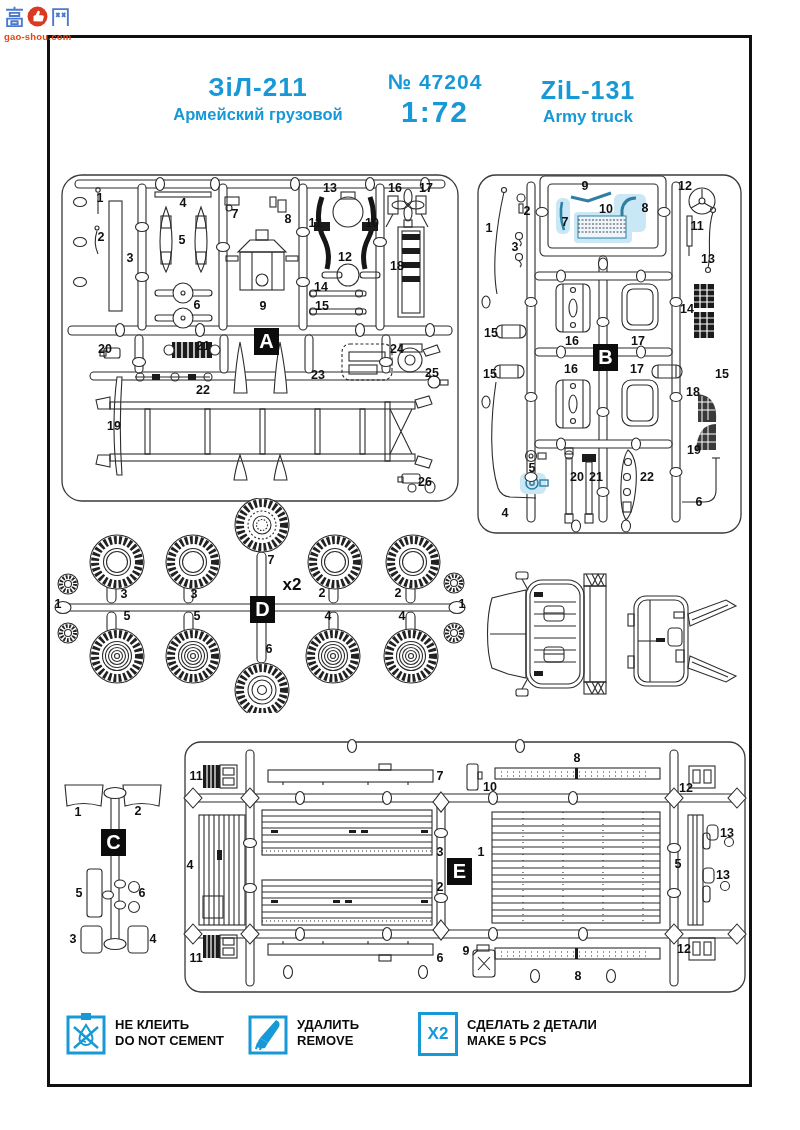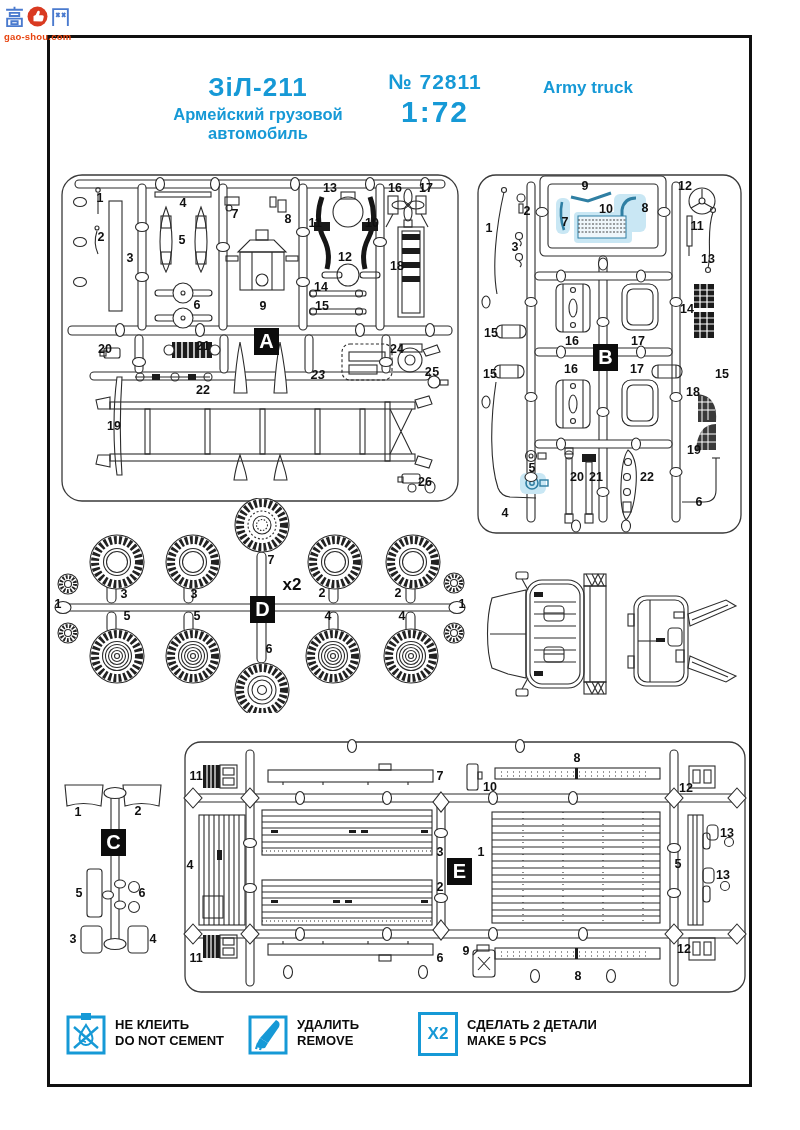--- a/index.html
+++ b/index.html
@@ -71,28 +71,28 @@
     </div>
     <div class="logo-site">gao-shou.com</div>
   </div>
 
   <div class="border-frame"></div>
 
   <div class="hdr hdr-ru">
     <div class="t">ЗіЛ-211</div>
     <div class="s">
       <div>Армейский грузовой</div>
-      <div>автомобиль</div>
     </div>
   </div>
   <div class="hdr hdr-num">
-    <div class="n">№ 72811</div>
+    <div class="n">№ 47204</div>
     <div class="sc">1:72</div>
   </div>
   <div class="hdr hdr-en">
+    <div class="t">ZiL-131</div>
     <div class="s">Army truck</div>
   </div>
 
   <svg class="abs" style="left:60px;top:172px" width="402" height="333" viewBox="0 0 402 333">
     <rect x="2" y="3" width="396" height="326" rx="20" class="o"></rect>
     <rect x="15" y="8" width="370" height="8" rx="4" class="w"></rect>
     <rect x="8" y="154" width="384" height="9" rx="4" class="w"></rect>
     <rect x="30" y="200" width="340" height="8" rx="4" class="w"></rect>
     <rect x="78" y="12" width="8" height="146" rx="4" class="w"></rect>
     <rect x="159" y="12" width="8" height="146" rx="4" class="w"></rect>
@@ -620,23 +620,23 @@
       <div class="plabel" style="left: 372px; top: 223px;">10</div>
       <div class="plabel" style="left: 345px; top: 257px;">12</div>
       <div class="plabel" style="left: 321px; top: 287px;">14</div>
       <div class="plabel" style="left: 322px; top: 306px;">15</div>
       <div class="plabel" style="left: 395px; top: 188px;">16</div>
       <div class="plabel" style="left: 426px; top: 188px;">17</div>
       <div class="plabel" style="left: 397px; top: 266px;">18</div>
       <div class="plabel" style="left: 105px; top: 349px;">20</div>
       <div class="plabel" style="left: 203px; top: 346px;">21</div>
       <div class="plabel" style="left: 203px; top: 390px;">22</div>
-      <div class="plabel" style="left: 318px; top: 375px; font-style: italic;">23</div>
+      <div class="plabel" style="left: 318px; top: 375px;">23</div>
       <div class="plabel" style="left: 397px; top: 349px;">24</div>
-      <div class="plabel" style="left: 432px; top: 373px; font-family: Liberation Mono, monospace;">25</div>
+      <div class="plabel" style="left: 432px; top: 373px;">25</div>
       <div class="plabel" style="left: 114px; top: 426px;">19</div>
       <div class="plabel" style="left: 425px; top: 482px;">26</div>
       <div class="sletter" style="left: 593px; top: 344px;">B</div>
       <div class="plabel" style="left: 585px; top: 186px;">9</div>
       <div class="plabel" style="left: 685px; top: 186px;">12</div>
       <div class="plabel" style="left: 565px; top: 222px;">7</div>
       <div class="plabel" style="left: 606px; top: 209px;">10</div>
       <div class="plabel" style="left: 645px; top: 208px;">8</div>
       <div class="plabel" style="left: 697px; top: 226px;">11</div>
       <div class="plabel" style="left: 489px; top: 228px;">1</div>

